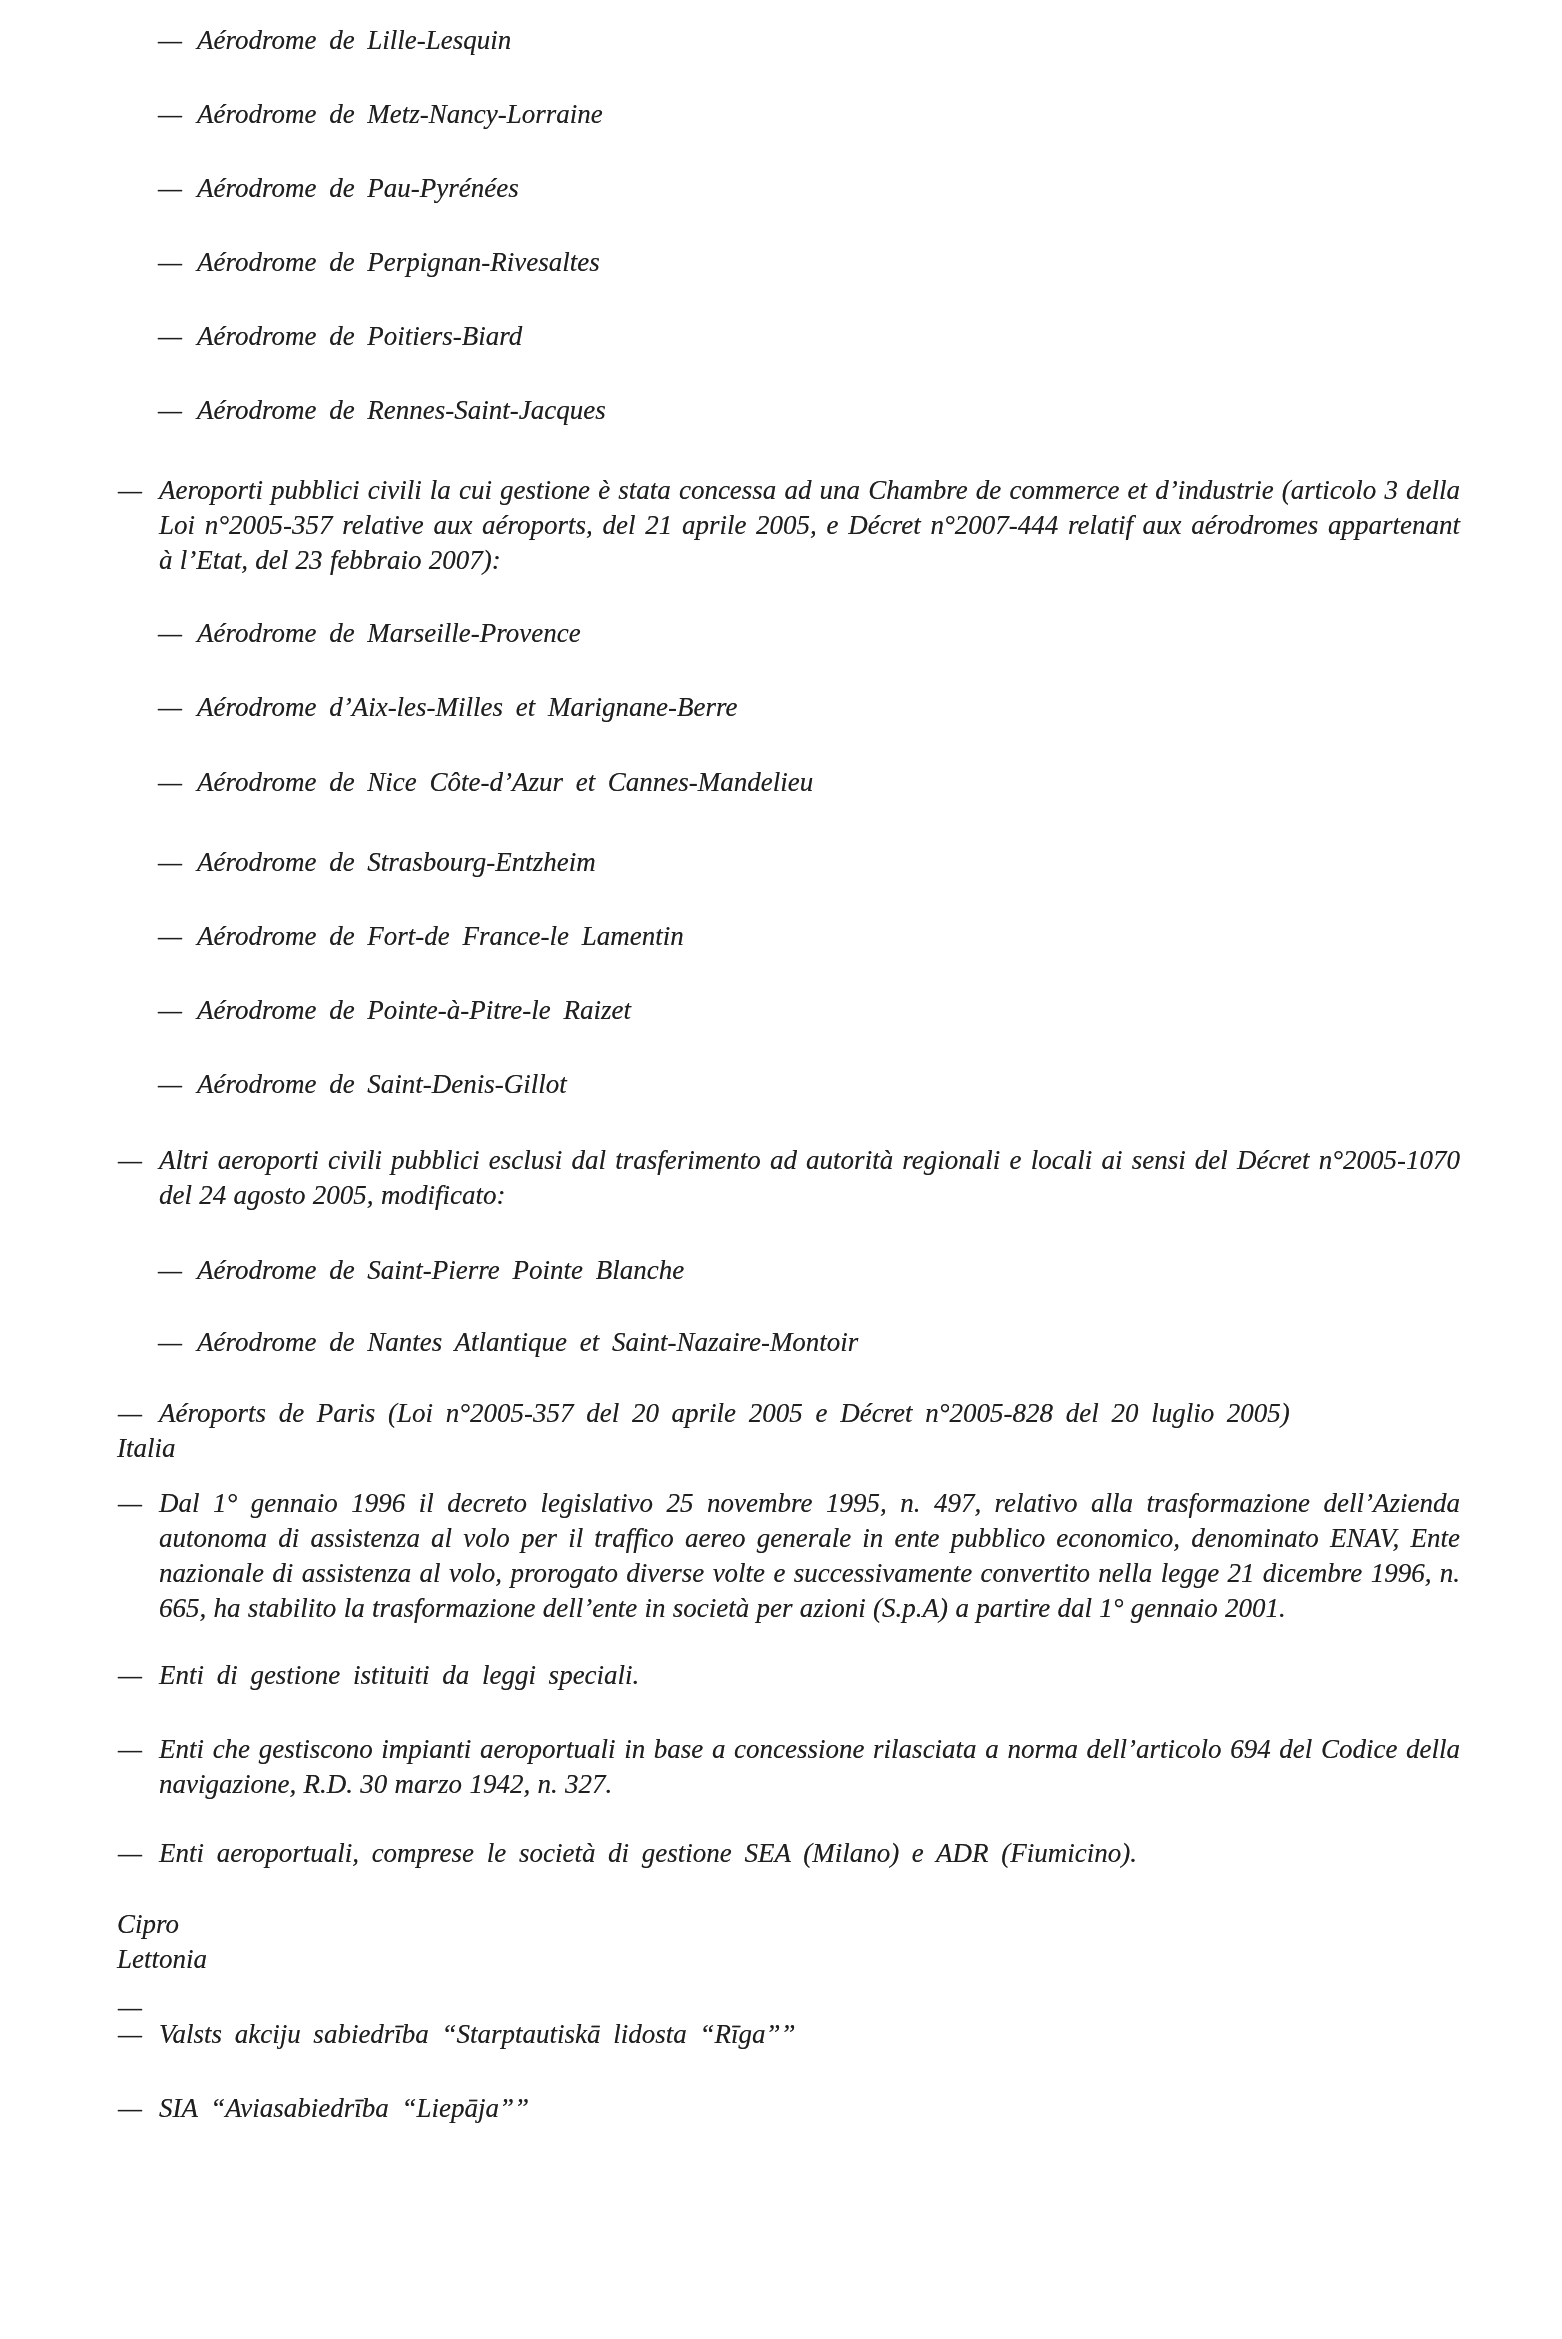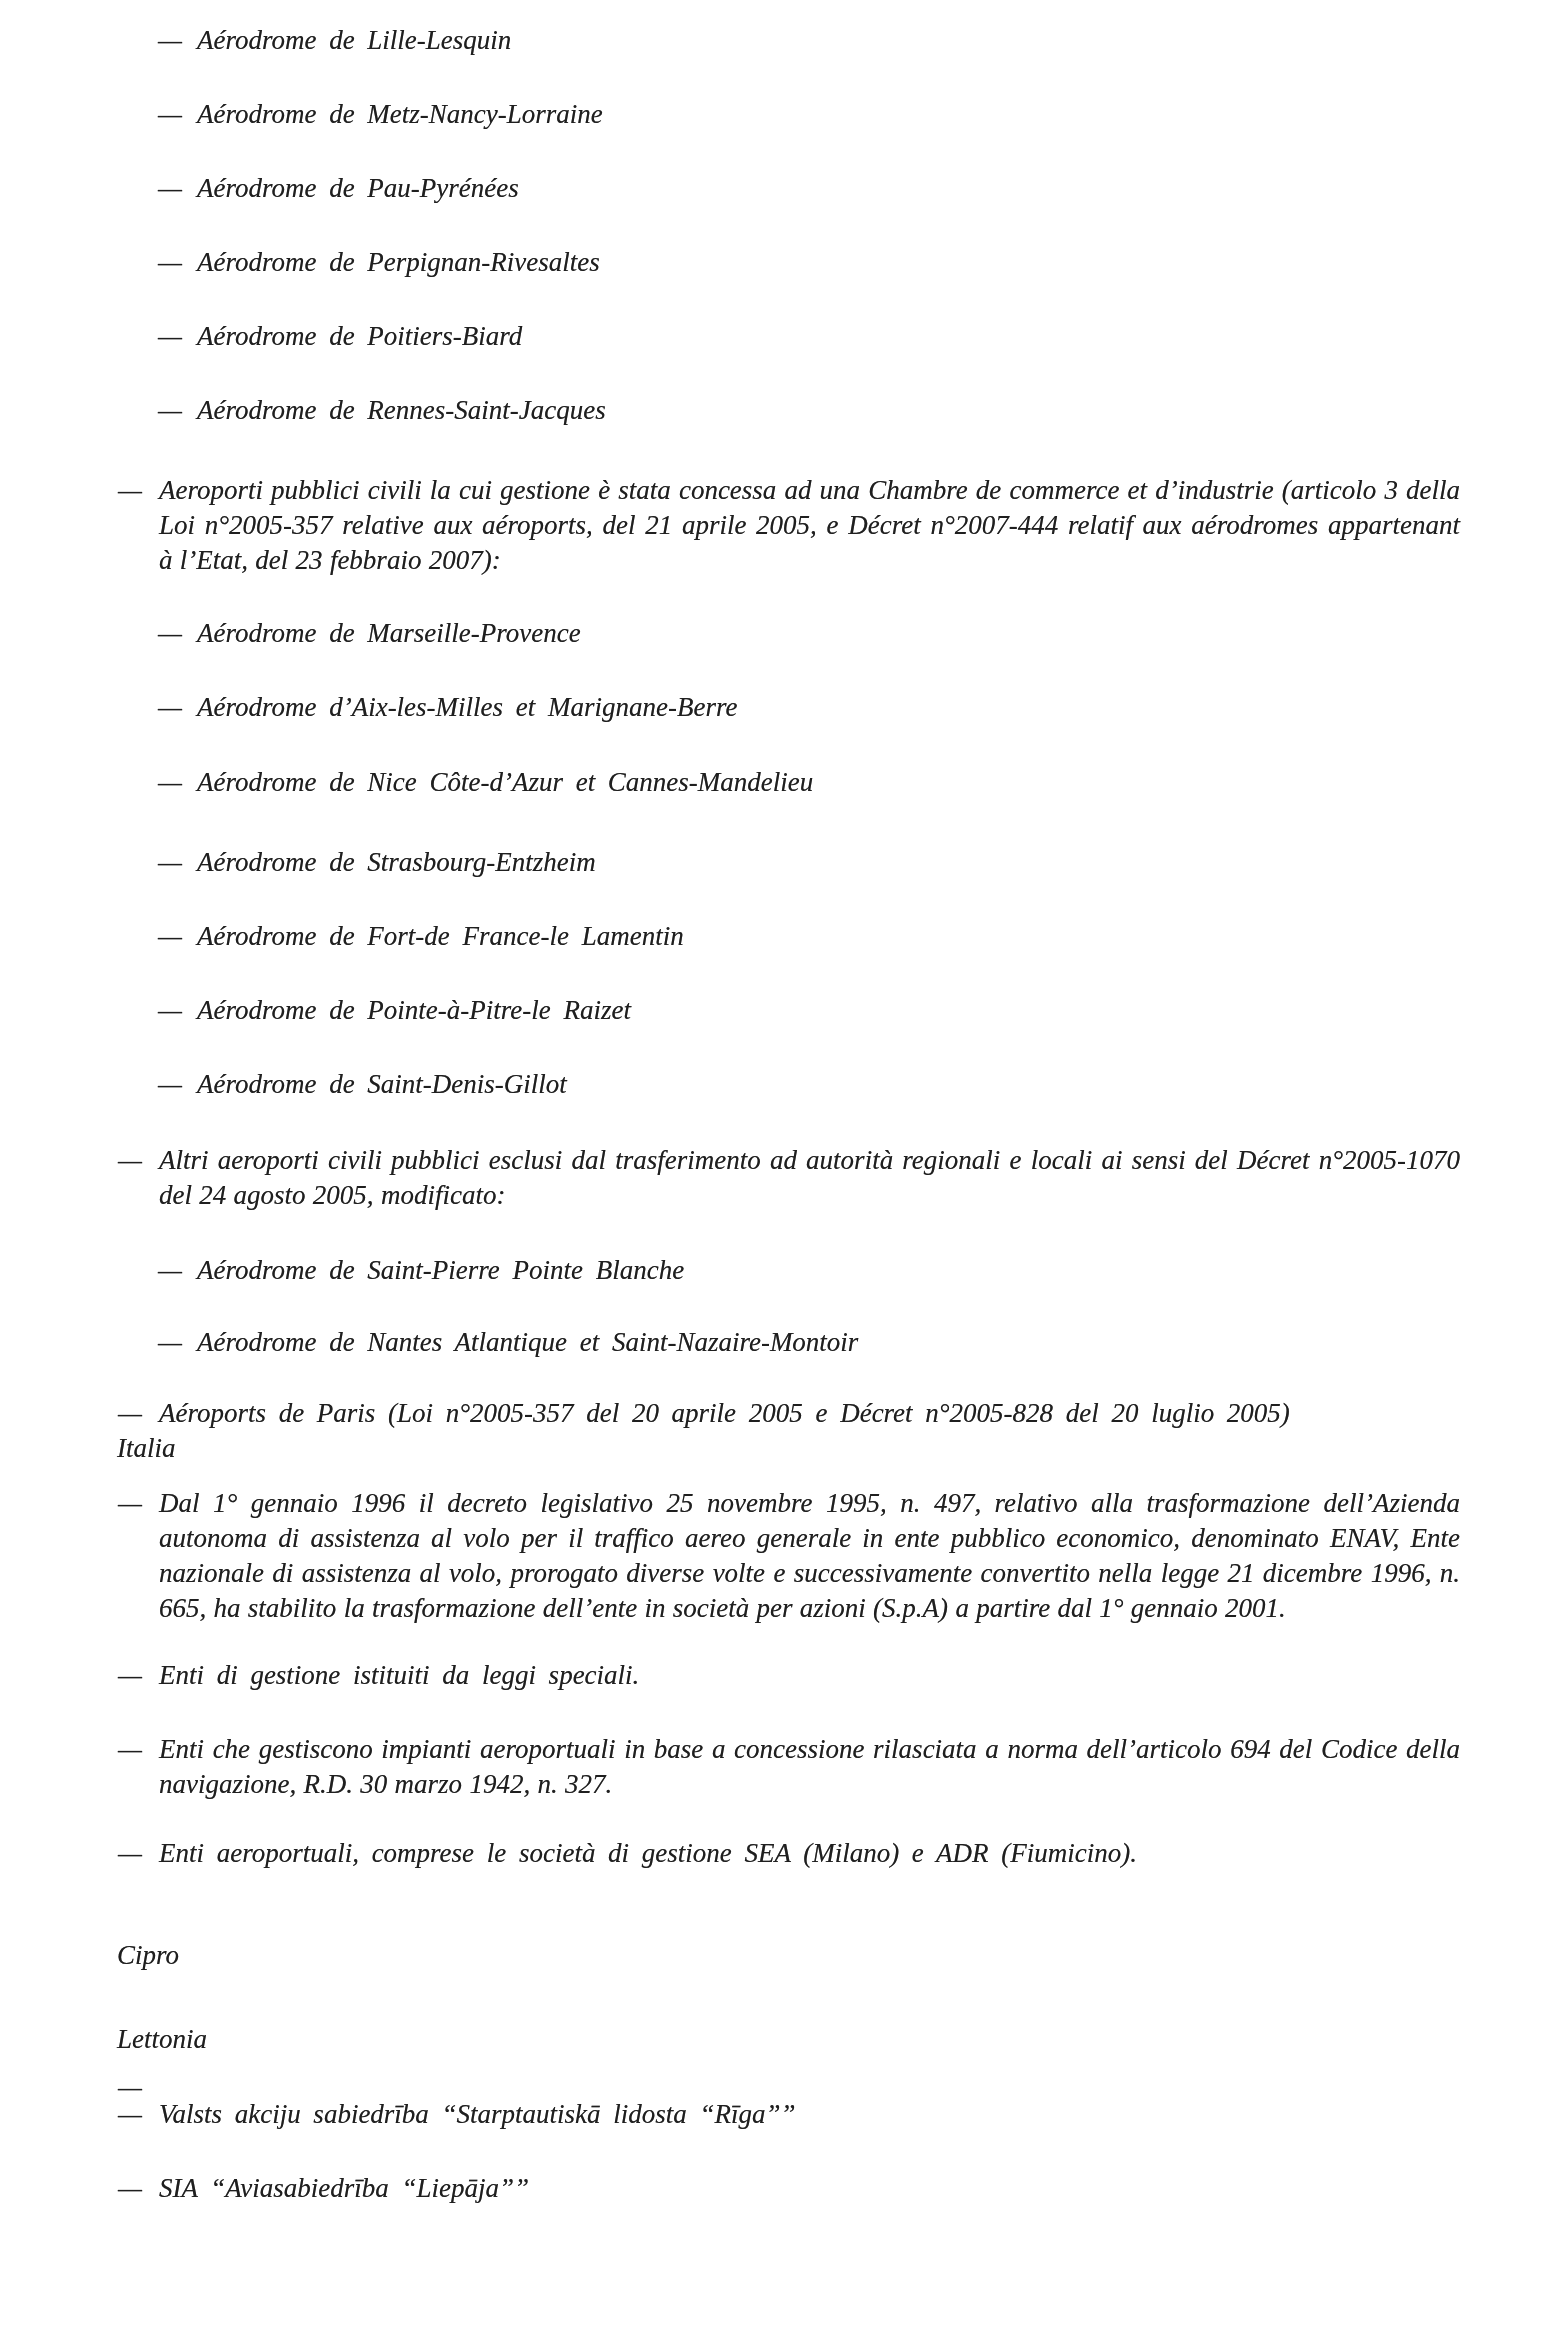--- a/index.html
+++ b/index.html
@@ -147,25 +147,25 @@
     <span class="dash">—</span>
     <div class="pline just">Enti che gestiscono impianti aeroportuali in base a concessione rilasciata a norma dell’articolo 694 del Codice della</div>
     <div class="pline">navigazione, R.D. 30 marzo 1942, n. 327.</div>
   </div>
 
   <div class="row l1 single" style="margin-top:34px">
     <span class="dash">—</span>
     <span>Enti aeroportuali, comprese le società di gestione SEA (Milano) e ADR (Fiumicino).</span>
   </div>
 
-  <div class="row heading single" style="margin-top:67px">
+  <div class="row heading single" style="margin-top:36px">
     <span>Cipro</span>
   </div>
 
-  <div class="row heading single" style="margin-top:49px">
+  <div class="row heading single" style="">
     <span>Lettonia</span>
   </div>
 
   <div class="row l1 single" style="margin-top:13px">
     <span class="dash">—</span>
   </div>
 
   <div class="row l1 single" style="margin-top:40px">
     <span class="dash">—</span>
     <span>Valsts akciju sabiedrība “Starptautiskā lidosta “Rīga””</span>

